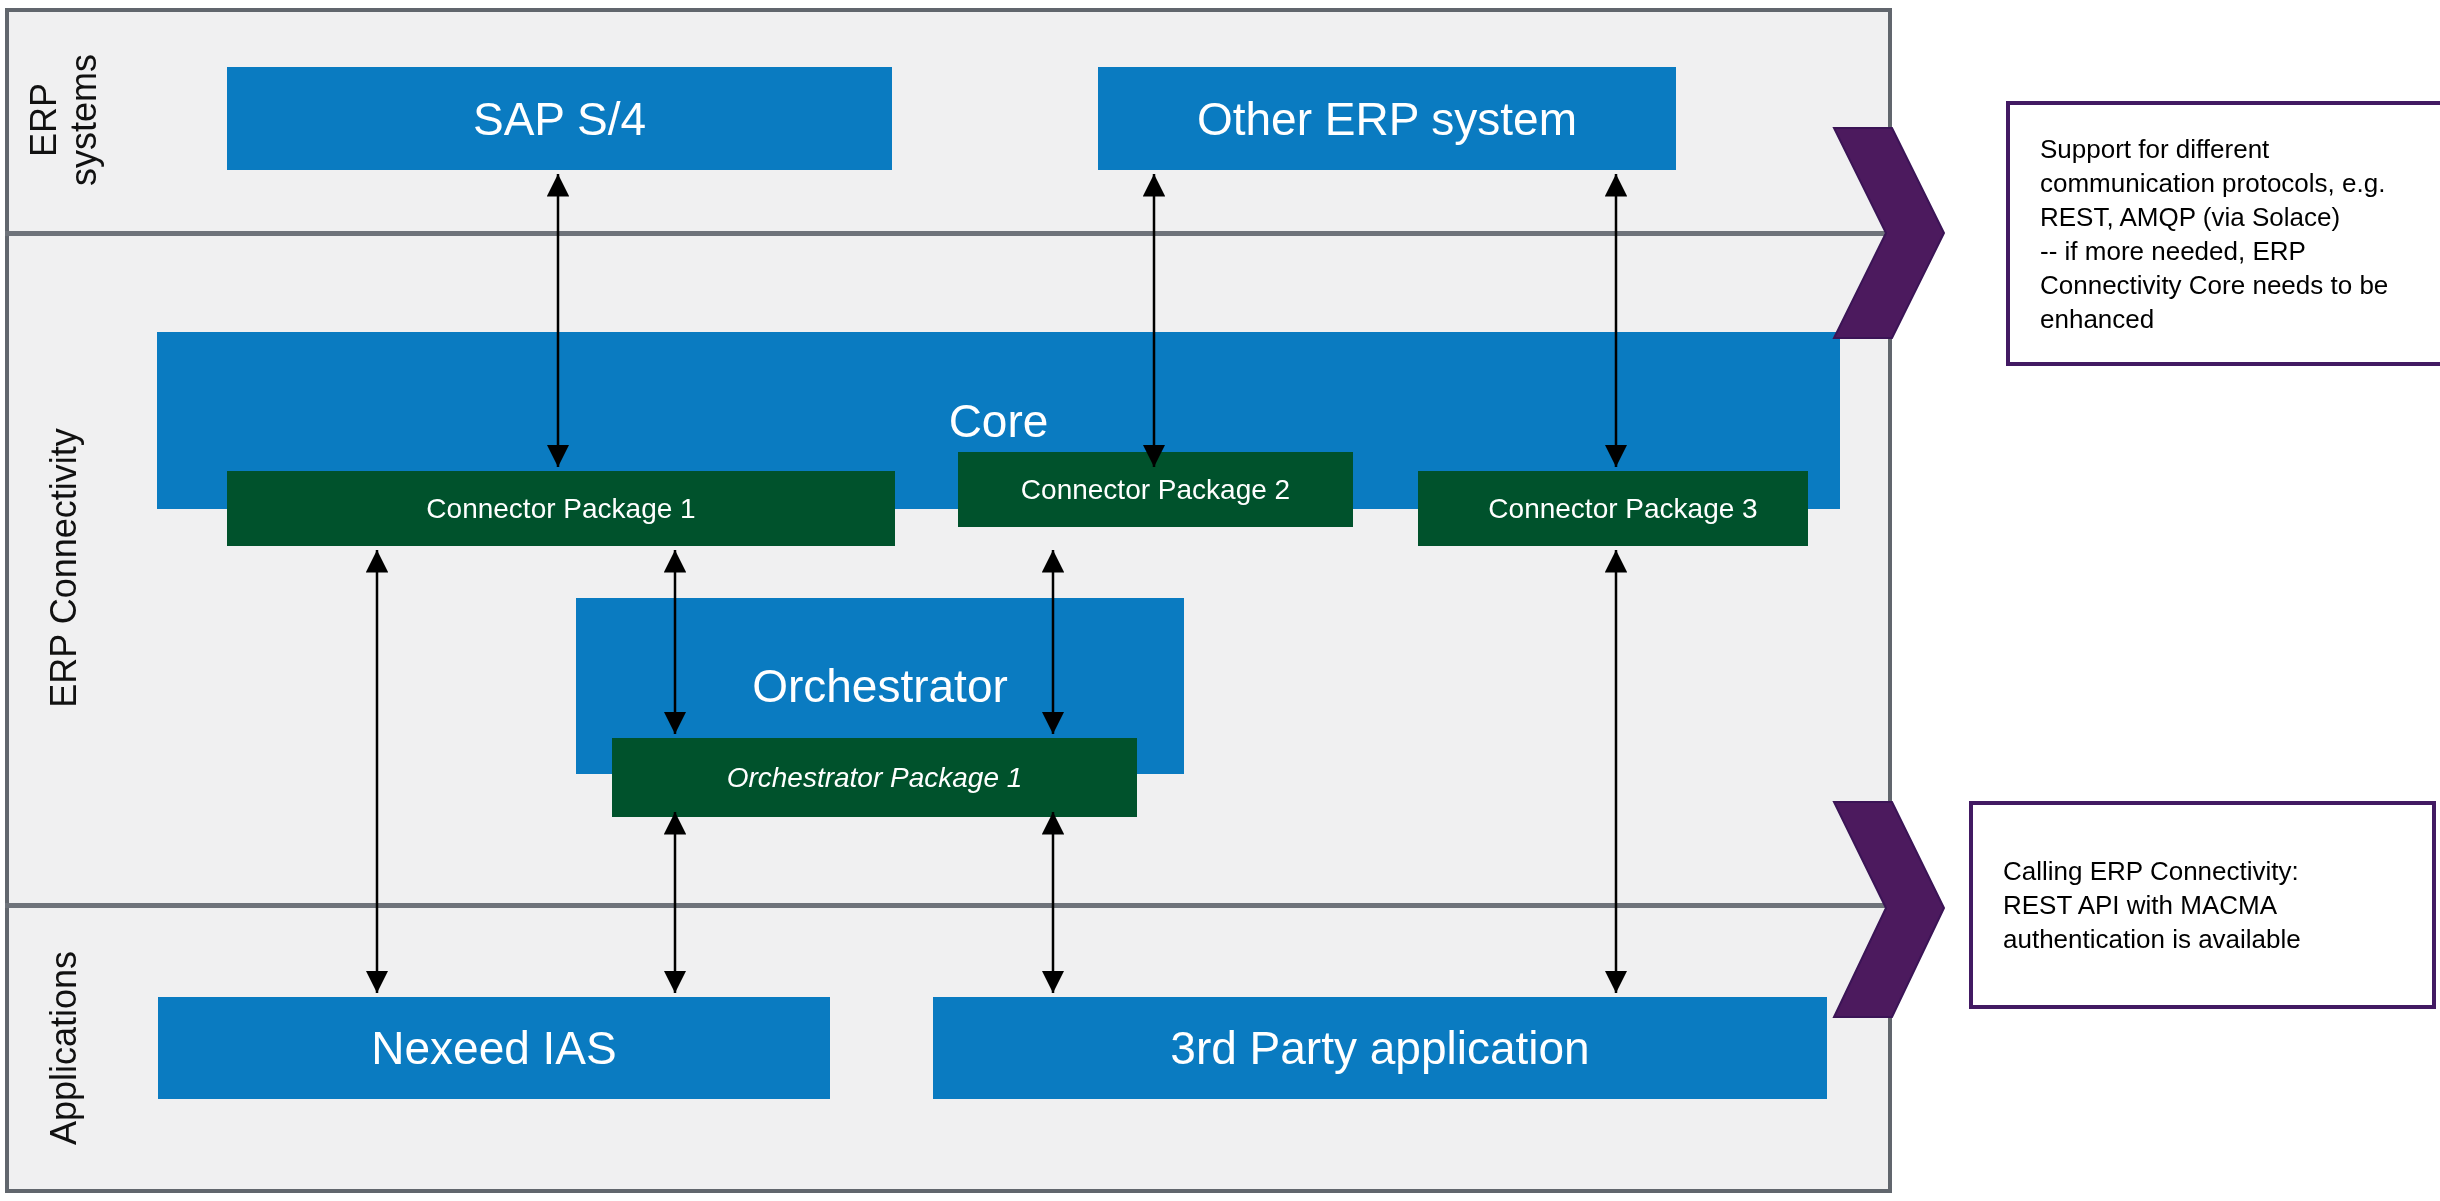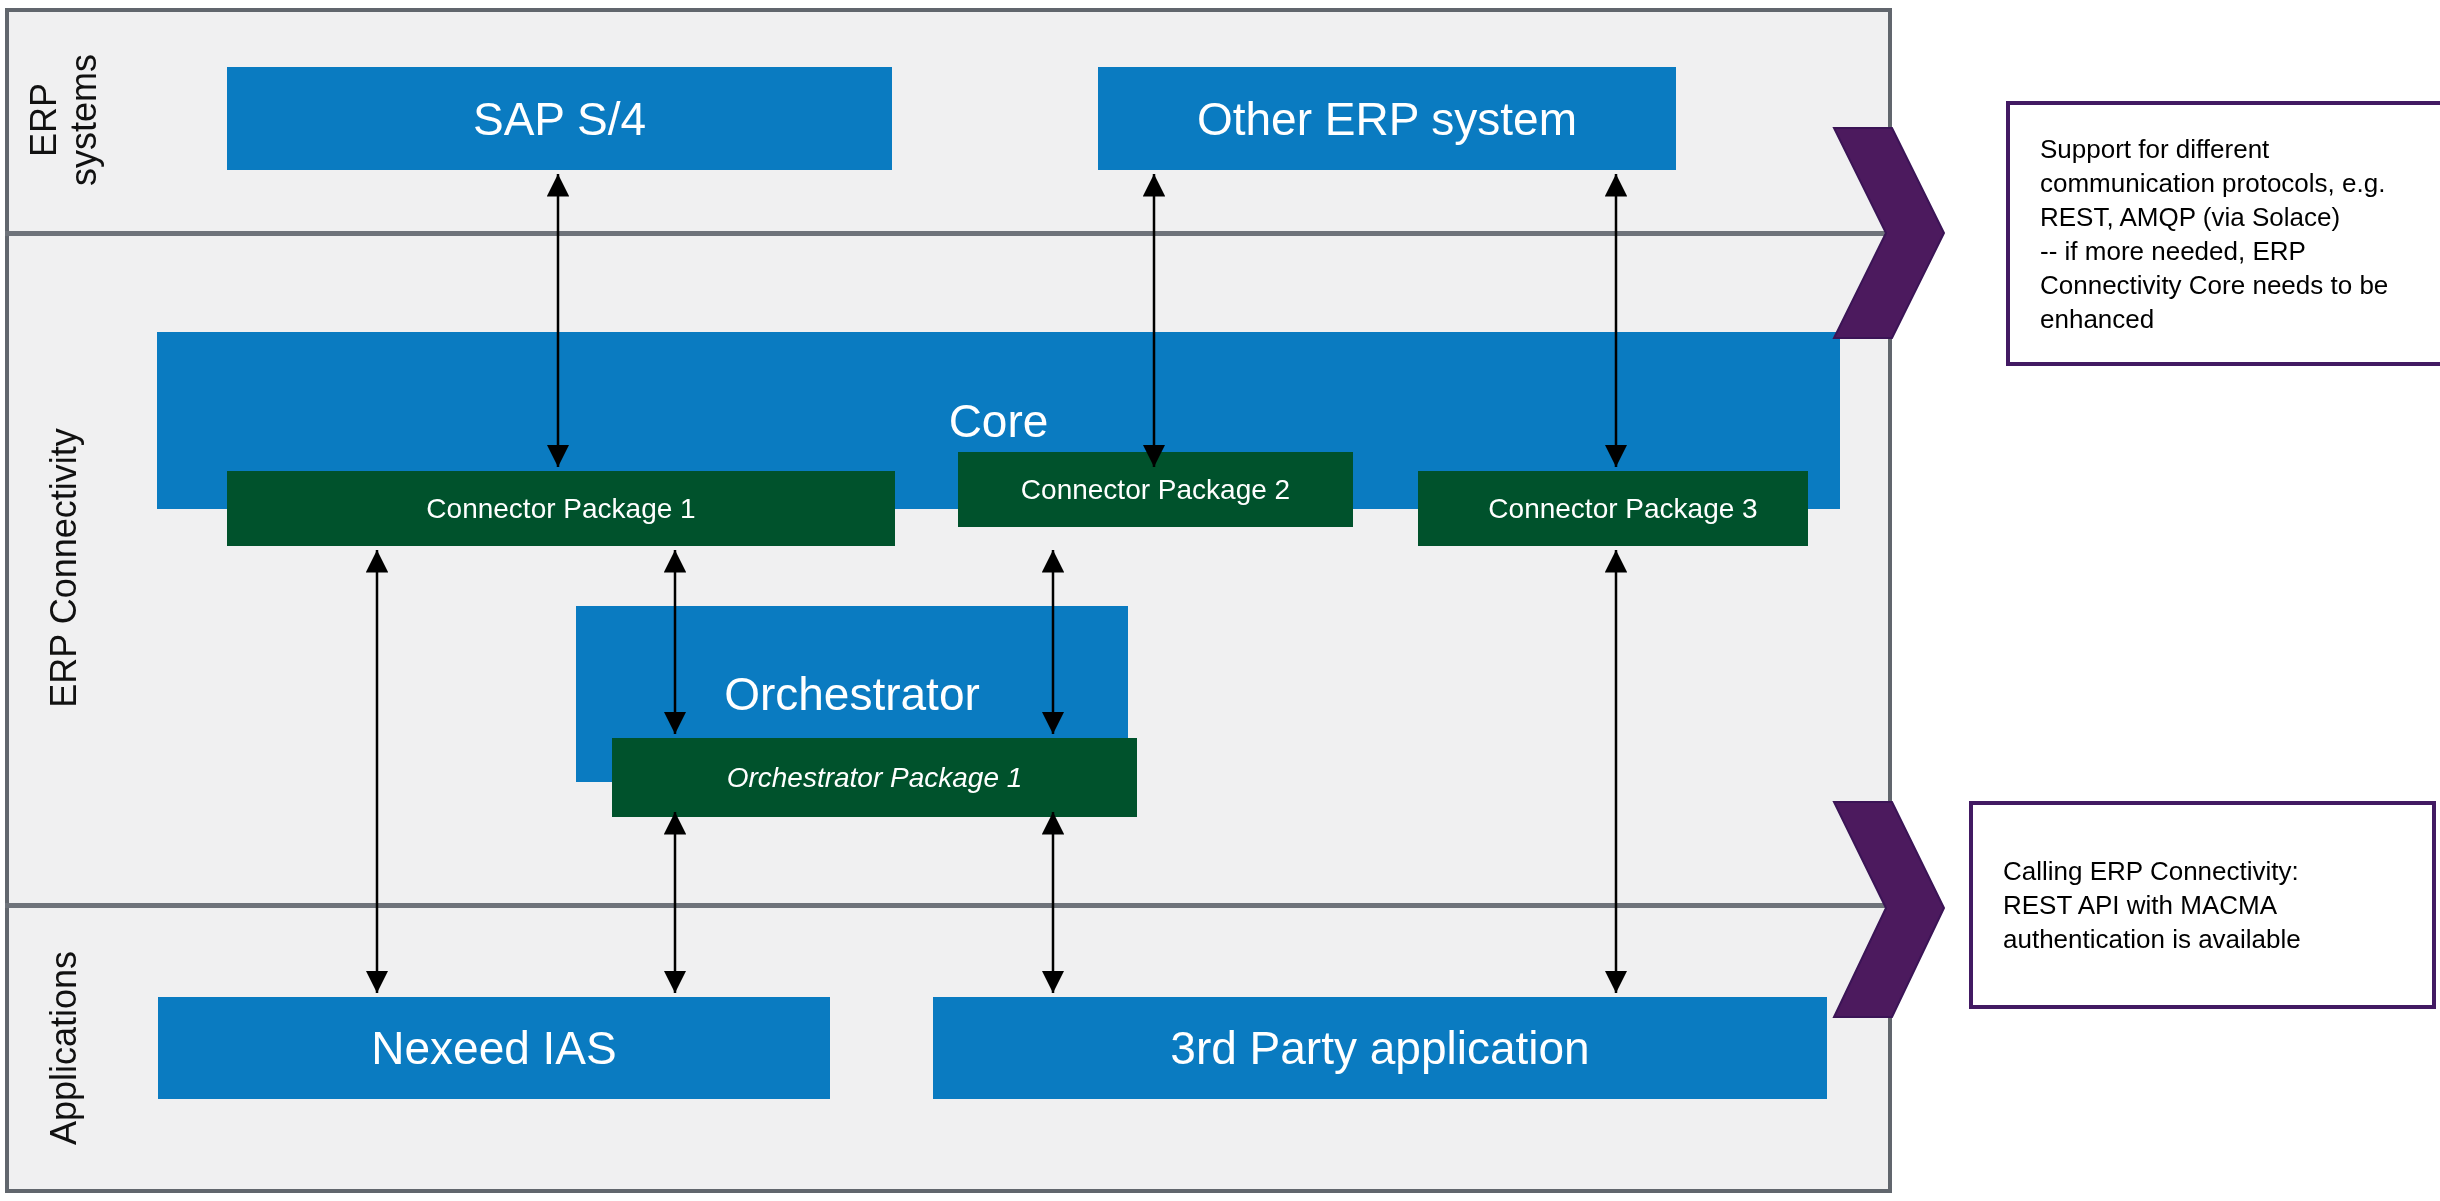--- a/index.html
+++ b/index.html
@@ -29,21 +29,21 @@
     color:#ffffff;box-sizing:border-box;
   }
   .bluebox{background:#0a7bc1;font-size:46px;z-index:2;}
   .greenbox{background:#00522c;font-size:28px;z-index:3;}
   .box-sap{left:227px;top:67px;width:665px;height:103px;}
   .box-other{left:1098px;top:67px;width:578px;height:103px;}
   .box-core{left:157px;top:332px;width:1683px;height:177px;}
   .box-cp1{left:227px;top:471px;width:668px;height:75px;}
   .box-cp2{left:958px;top:452px;width:395px;height:75px;}
   .box-cp3{left:1418px;top:471px;width:390px;height:75px;padding-left:20px;}
-  .box-orch{left:576px;top:598px;width:552px;height:176px;margin-top:8px;}
+  .box-orch{left:576px;top:598px;width:608px;height:176px;}
   .box-op1{left:612px;top:738px;width:525px;height:79px;font-style:italic;}
   .box-nexeed{left:158px;top:997px;width:672px;height:102px;}
   .box-third{left:933px;top:997px;width:894px;height:102px;}
   
   .overlay{position:absolute;left:0;top:0;width:2440px;height:1201px;z-index:5;pointer-events:none;}
   .arrow{stroke:#000000;stroke-width:2.5px;}
   .chevron{fill:#4c1a5e;stroke:#3b1456;stroke-width:2px;}
   
   .callout{
     position:absolute;box-sizing:border-box;border:4px solid #421a63;background:#ffffff;

